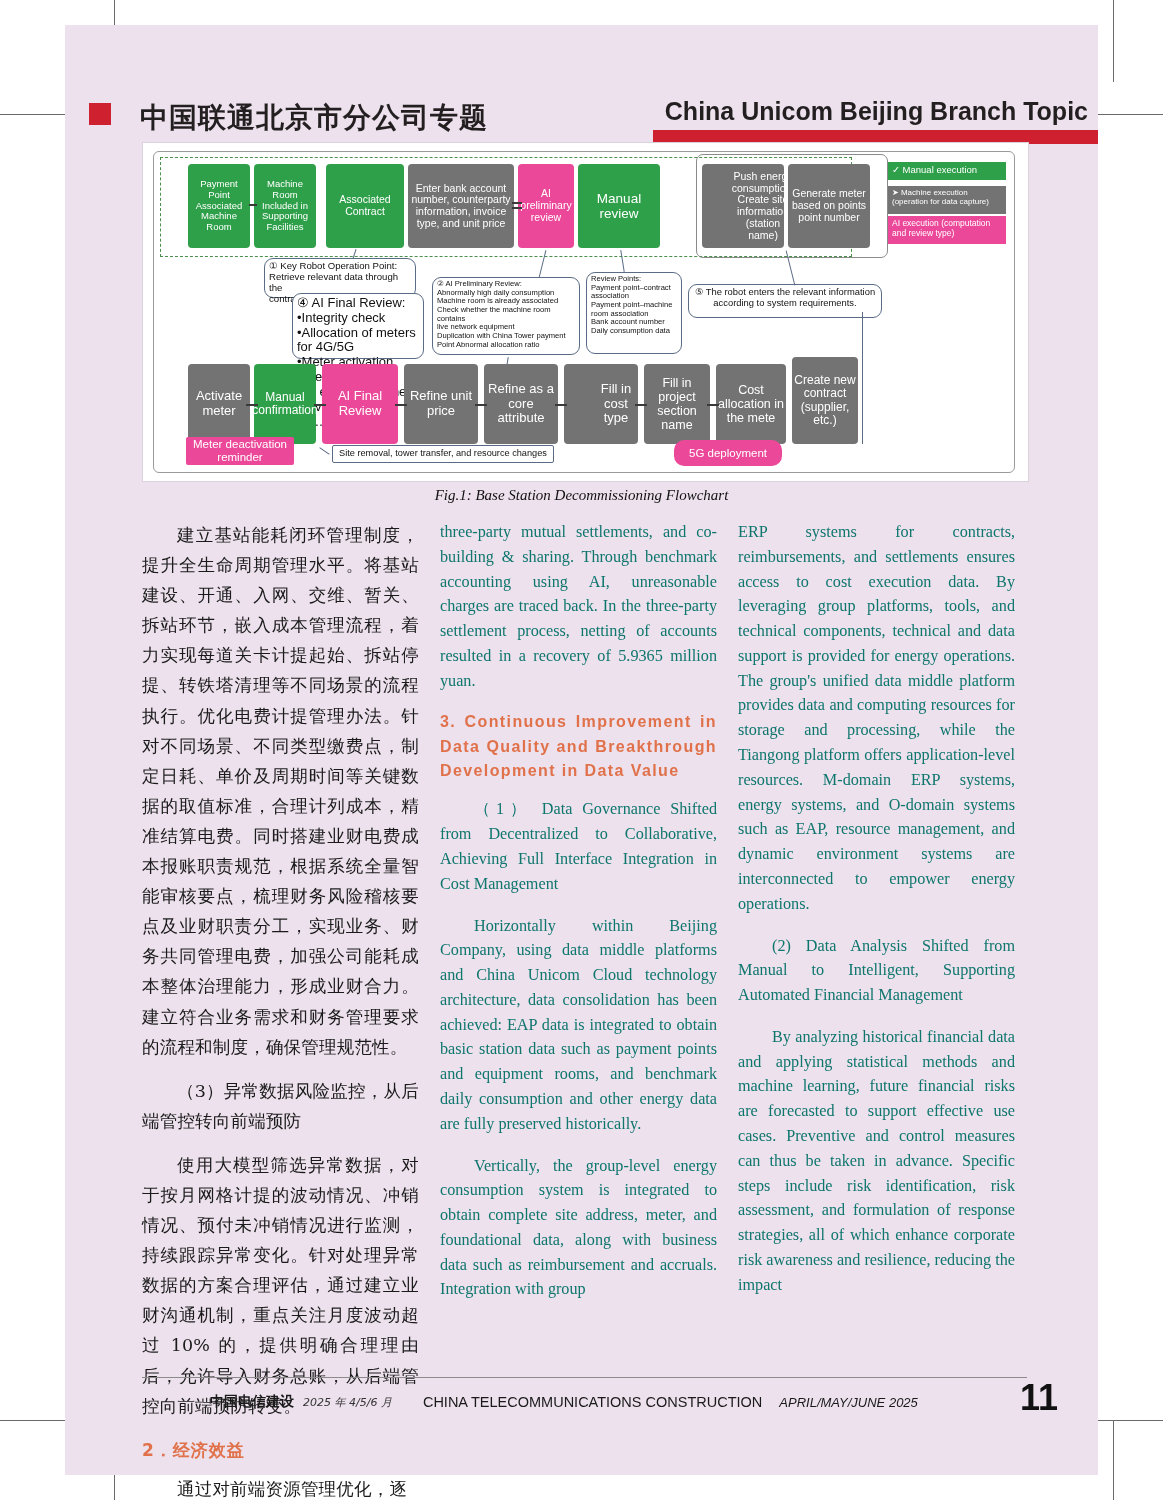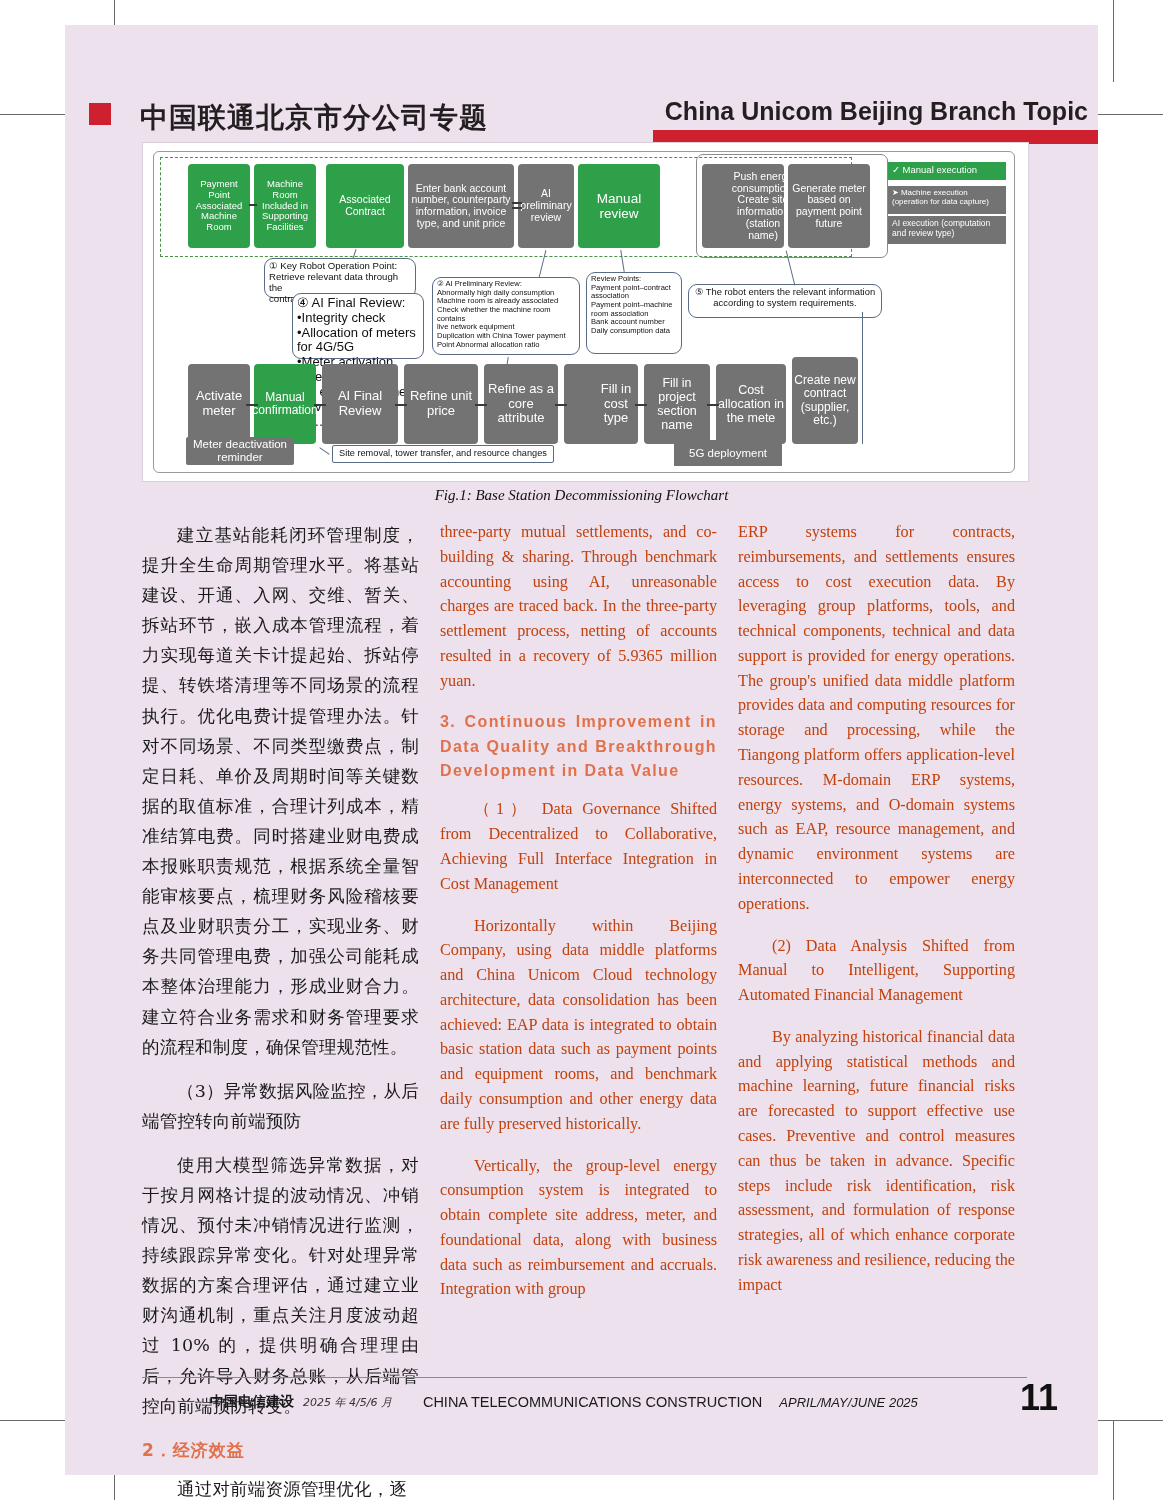--- a/index.html
+++ b/index.html
@@ -53,21 +53,21 @@
   .topgrp{
     position:absolute;left:542px;top:2px;width:190px;height:102px;
     border:1px solid #8a8a8a;border-radius:7px;
   }
   .nd{
     position:absolute;color:#fff;text-align:center;
     font-family:"Liberation Sans",sans-serif;
     border-radius:4px;display:flex;align-items:center;justify-content:center;
     line-height:1.12;box-sizing:border-box;padding:1px 2px;
   }
-  .g{background:#2fa04a;} .b{background:#737373;} .o{background:#737373;}
+  .g{background:#2fa04a;} .b{background:#737373;} .o{background:#ec4899;}
   .legend{
     position:absolute;color:#fff;font-family:"Liberation Sans",sans-serif;
     box-sizing:border-box;padding:2px 4px;line-height:1.18;
   }
   .callout{
     position:absolute;background:#fff;border:1px solid #5a6b86;border-radius:9px;
     font-family:"Liberation Sans",sans-serif;color:#111;
     box-sizing:border-box;padding:2px 4px;line-height:1.14;
   }
   .callout.sq{border-radius:2px;}
@@ -86,21 +86,21 @@
   .cn-p{
     font-family:"DejaVu Serif",serif;font-size:17.5px;color:#1a1a1a;
     line-height:1.72;text-align:justify;text-align-last:left;
     margin:0 0 14px 0;text-indent:2em;letter-spacing:0.2px;
   }
   .cn-h{
     font-family:"DejaVu Sans",sans-serif;font-weight:bold;font-size:17px;
     color:#e0714a;margin:18px 0 12px 0;letter-spacing:1px;
   }
   .en-p{
-    font-family:"Liberation Serif",serif;font-size:16.2px;color:#c2410c;
+    font-family:"Liberation Serif",serif;font-size:16.2px;color:#0f766e;
     line-height:1.53;text-align:justify;text-align-last:left;margin:0 0 17px 0;
   }
   .en-p.ind{text-indent:2.1em;}
   .en-h{
     font-family:"Liberation Sans",sans-serif;font-weight:bold;font-size:16px;
     color:#e0714a;line-height:1.52;letter-spacing:1.4px;margin:0 0 14px 0;
     text-align:justify;text-align-last:left;
   }
 
   
@@ -143,21 +143,21 @@
       <div class="dashrow"></div>
       <div class="topgrp"></div>
 
       <div class="nd g" style="left:34px;top:12px;width:62px;height:84px;font-size:9.5px;">Payment Point Associated Machine Room</div>
       <div class="nd g" style="left:100px;top:12px;width:62px;height:84px;font-size:9.5px;">Machine Room Included in Supporting Facilities</div>
       <div class="nd g" style="left:172px;top:12px;width:78px;height:84px;font-size:10.5px;">Associated Contract</div>
       <div class="nd b" style="left:254px;top:12px;width:106px;height:84px;font-size:10.5px;">Enter bank account number, counterparty information, invoice type, and unit price</div>
       <div class="nd o" style="left:364px;top:12px;width:56px;height:84px;font-size:10.5px;">AI preliminary review</div>
       <div class="nd g" style="left:424px;top:12px;width:82px;height:84px;font-size:13.5px;">Manual review</div>
       <div class="nd b" style="left:548px;top:12px;width:82px;height:84px;font-size:10.5px;padding-left:42px;">Push energy consumption: Create site information (station name)</div>
-      <div class="nd b" style="left:634px;top:12px;width:82px;height:84px;font-size:10.5px;">Generate meter based on payment point future</div>
+      <div class="nd b" style="left:634px;top:12px;width:82px;height:84px;font-size:10.5px;">Generate meter based on points point number</div>
 
       <div class="conn" style="left:95px;top:52px;width:8px;"></div>
       <div class="conn" style="left:358px;top:50px;width:10px;"></div>
       <div class="conn" style="left:358px;top:55px;width:10px;"></div>
 
       <div class="legend g" style="left:734px;top:10px;width:118px;height:18px;font-size:9.5px;">
         <span>✓</span>
         <span>Manual execution</span>
       </div>
       <div class="legend b" style="left:734px;top:34px;width:118px;height:28px;font-size:8px;">
@@ -226,21 +226,21 @@
 
       <div class="conn" style="left:92px;top:252px;width:12px;"></div>
       <div class="conn" style="left:160px;top:252px;width:12px;"></div>
       <div class="conn" style="left:241px;top:252px;width:12px;"></div>
       <div class="conn" style="left:321px;top:252px;width:12px;"></div>
       <div class="conn" style="left:401px;top:252px;width:12px;"></div>
       <div class="conn" style="left:481px;top:252px;width:12px;"></div>
       <div class="conn" style="left:553px;top:252px;width:12px;"></div>
 
       <div class="nd o" style="left:32px;top:285px;width:108px;height:28px;font-size:11.5px;border-radius:2px;">Meter deactivation reminder</div>
-      <div class="nd o" style="left:520px;top:288px;width:108px;height:26px;font-size:11.5px;border-radius:0;">5G deployment</div>
+      <div class="nd o" style="left:520px;top:288px;width:108px;height:26px;font-size:11.5px;border-radius:10px;">5G deployment</div>
 
       <div class="callout sq" style="left:178px;top:293px;width:222px;height:18px;font-size:9.2px;text-align:center;">Site removal, tower transfer, and resource changes</div>
 
       <div class="leader" style="left:170px;top:293px;height:12px;transform:rotate(-55deg);"></div>
       <div class="leader" style="left:708px;top:160px;height:132px;"></div>
     </div>
   </div>
 
   <div class="fig-cap">Fig.1:  Base Station Decommissioning Flowchart</div>
 

